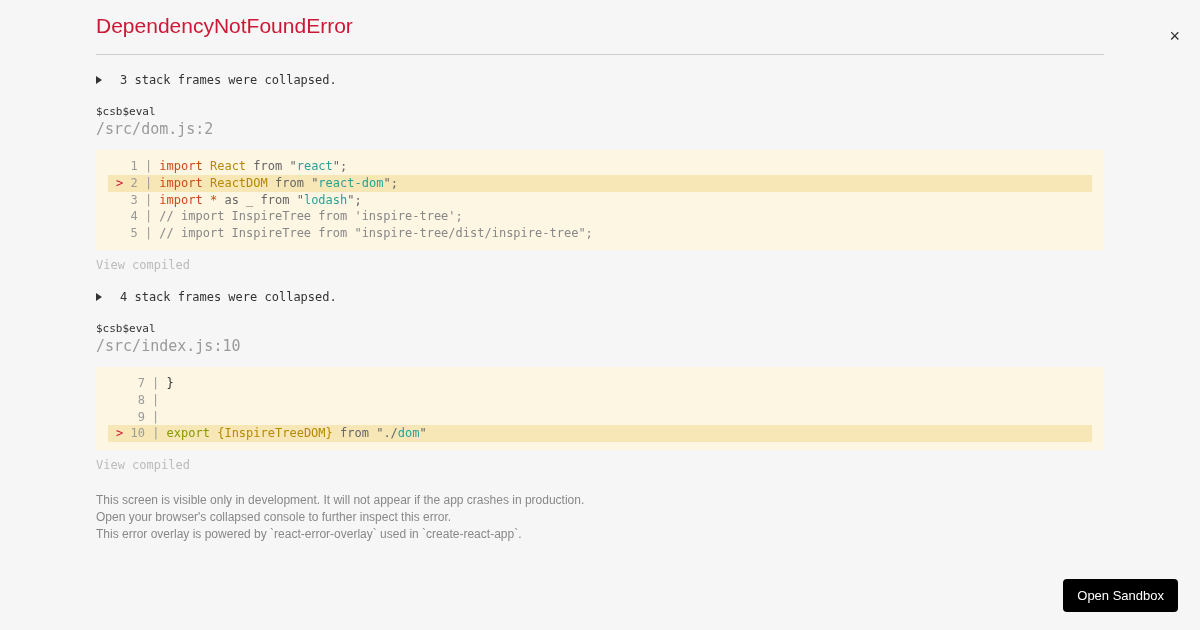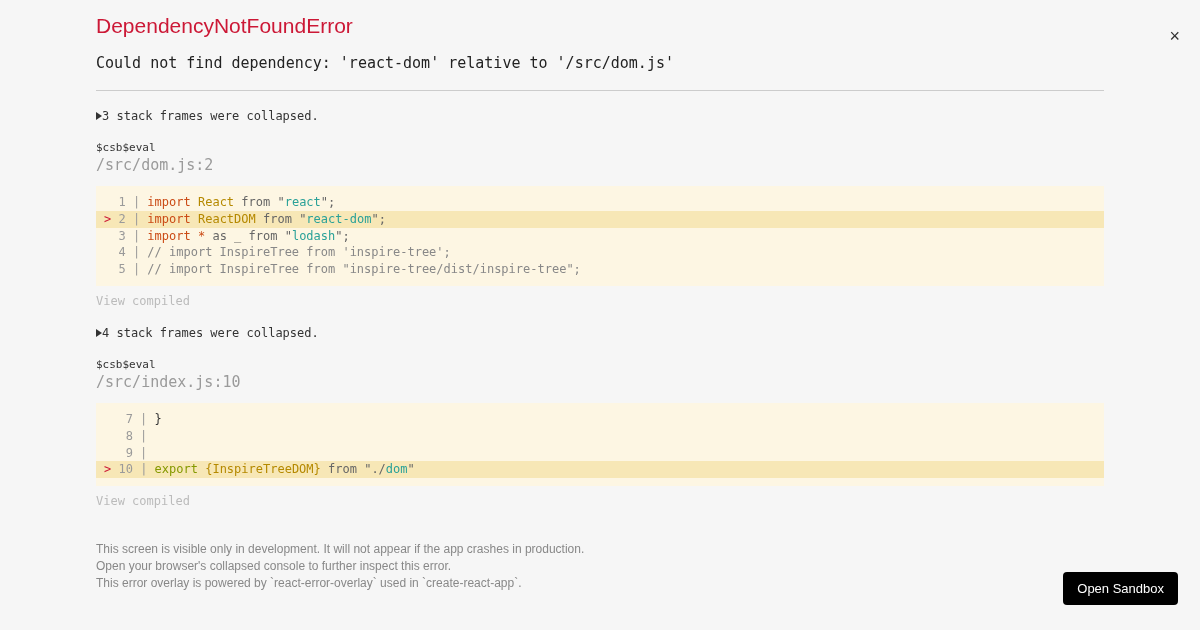--- a/index.html
+++ b/index.html
@@ -49,21 +49,21 @@
     margin-bottom: 18px;
   }
   .collapse-row {
     font-family: Consolas, Menlo, monospace;
     font-size: 12px;
     color: #333;
     cursor: pointer;
     margin-bottom: 18px;
     display: flex;
     align-items: center;
-    gap: 0;
+    gap: 18px;
   }
   .triangle {
     display: inline-block;
     width: 0; height: 0;
     border-top: 4px solid transparent;
     border-bottom: 4px solid transparent;
     border-left: 6px solid #333;
   }
   .frame-label {
     font-family: Consolas, Menlo, monospace;
@@ -73,21 +73,21 @@
     margin-top: 18px;
   }
   .frame-loc {
     font-family: Consolas, Menlo, monospace;
     font-size: 15px;
     color: #9a9a9a;
     margin-bottom: 12px;
   }
   .code-block {
     background: #fdf6e3;
-    padding: 8px 0;
+    padding: 8px 12px;
     font-family: Consolas, Menlo, monospace;
     font-size: 12px;
     line-height: 1.4;
     margin-bottom: 8px;
   }
   .code-line {
     white-space: pre;
     padding: 0 8px;
   }
   .code-line.hl {
@@ -108,44 +108,43 @@
     font-family: Consolas, Menlo, monospace;
     font-size: 12px;
     color: #bbb;
     cursor: pointer;
     margin-bottom: 18px;
   }
   .footer-text {
     font-size: 12px;
     color: #888;
     line-height: 1.4;
-    margin-top: 33px;
+    margin-top: 20px;
   }
   .open-sandbox {
     position: absolute;
     right: 22px;
-    bottom: 25px;
+    bottom: 18px;
     background: #000;
     color: #fff;
     border-radius: 4px;
     padding: 9px 14px;
     font-size: 13px;
     cursor: pointer;
   }
 </style>
 </head>
 <body>
 
 <div class="container">
   <div class="header-row">
     <div class="title">DependencyNotFoundError</div>
     <div class="close-btn">×</div>
   </div>
 
-  <div class="message">Could not find dependency: 'react-dom' relative to '/src/dom.js'</div>
 
   <hr class="sep">
 
   <div id="frames">
       <div class="collapse-row">
         <span class="triangle"></span>
         <span>3 stack frames were collapsed.</span>
       </div>
       <div class="frame-label">$csb$eval</div>
       <div class="frame-loc">/src/dom.js:2</div>

